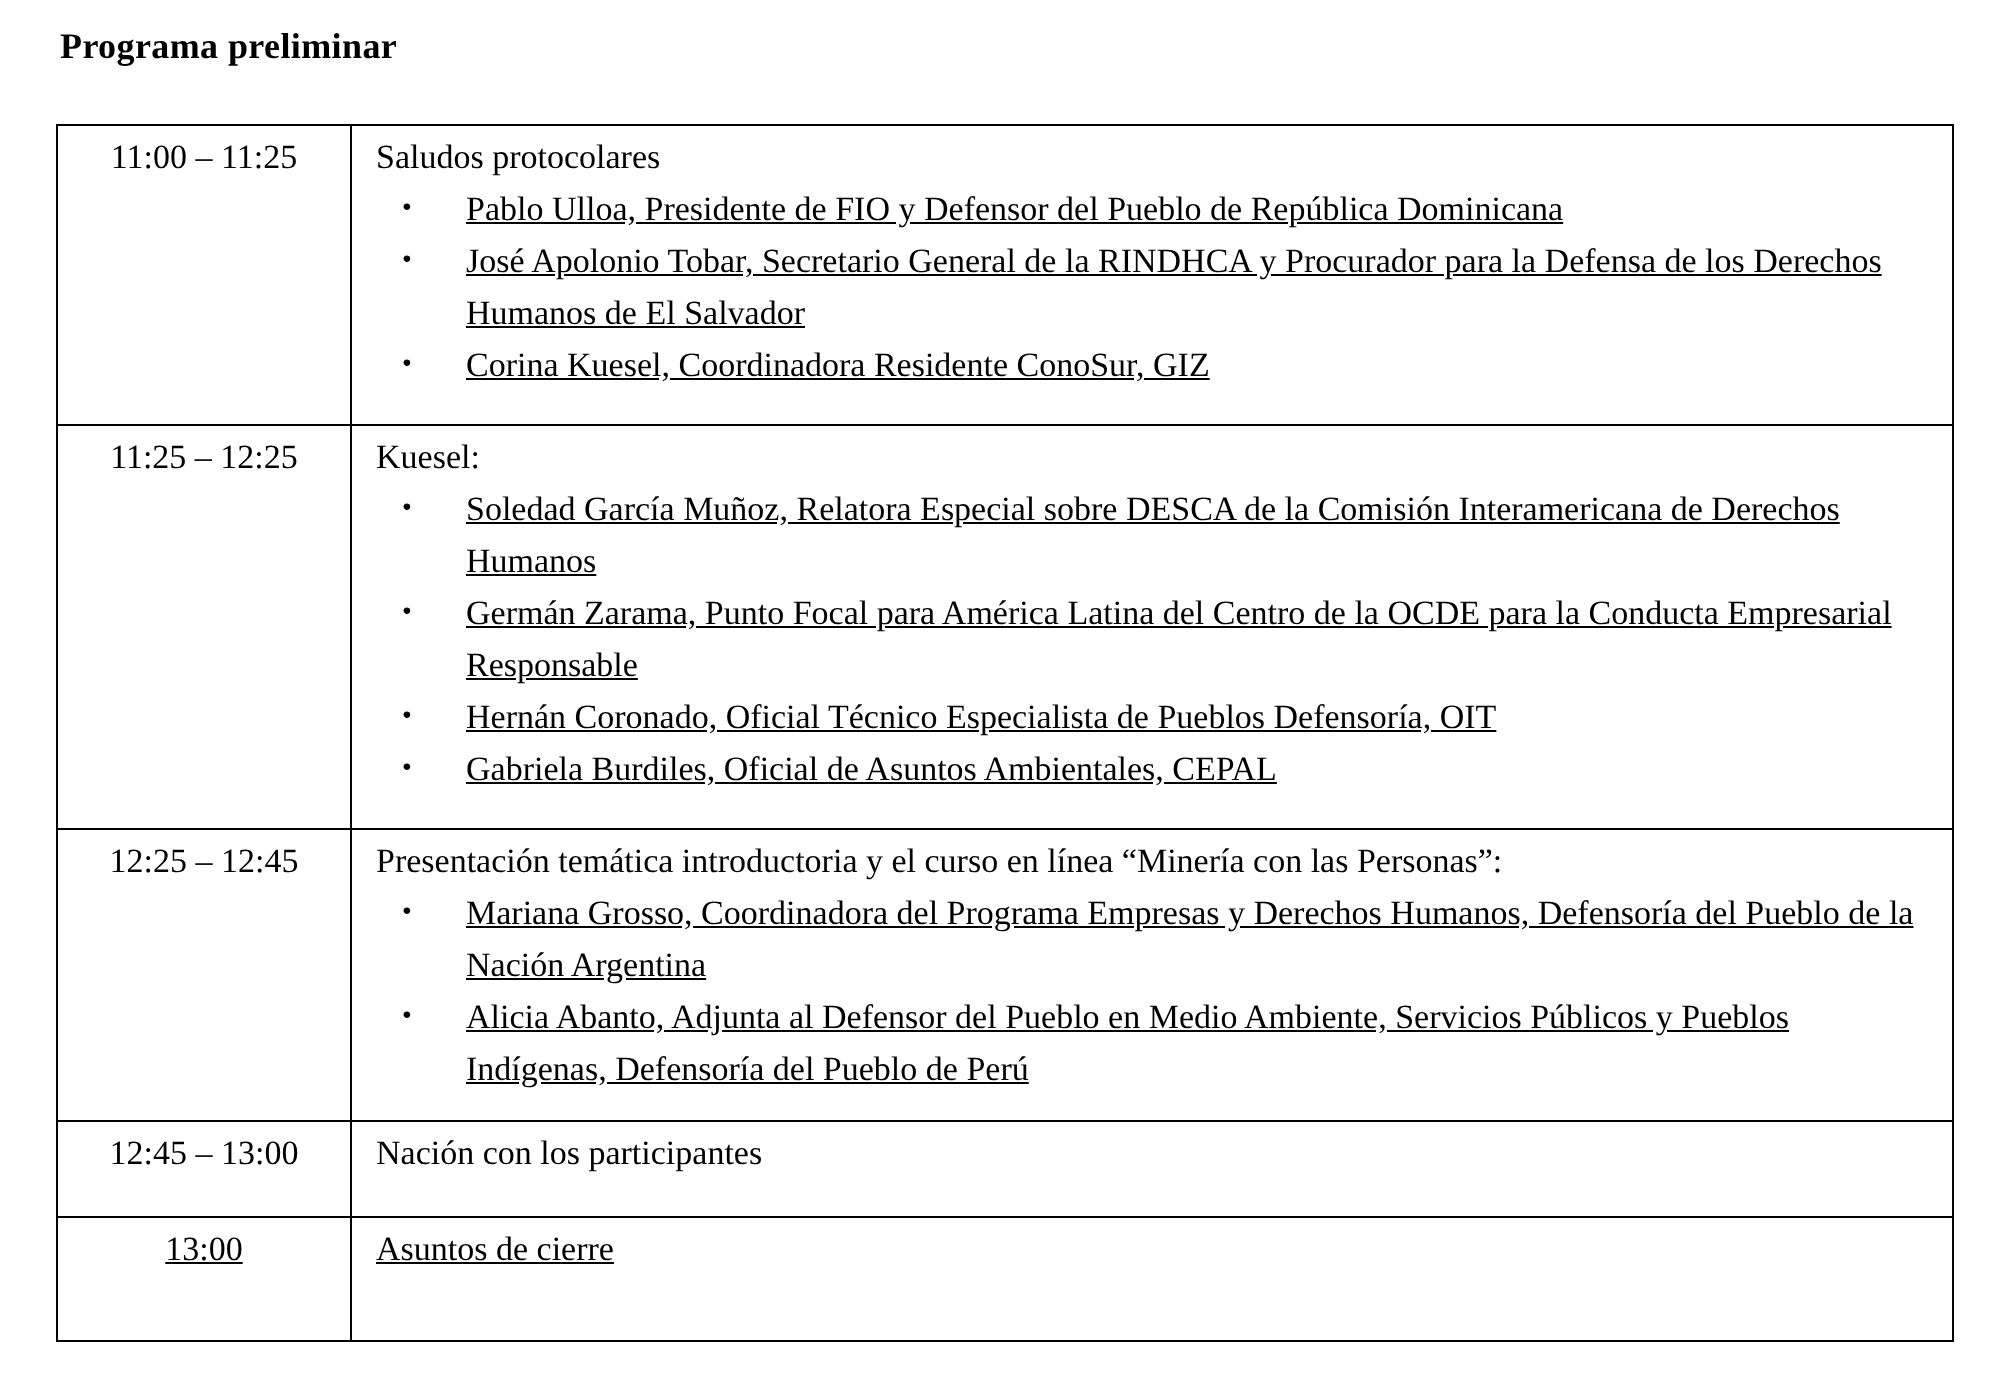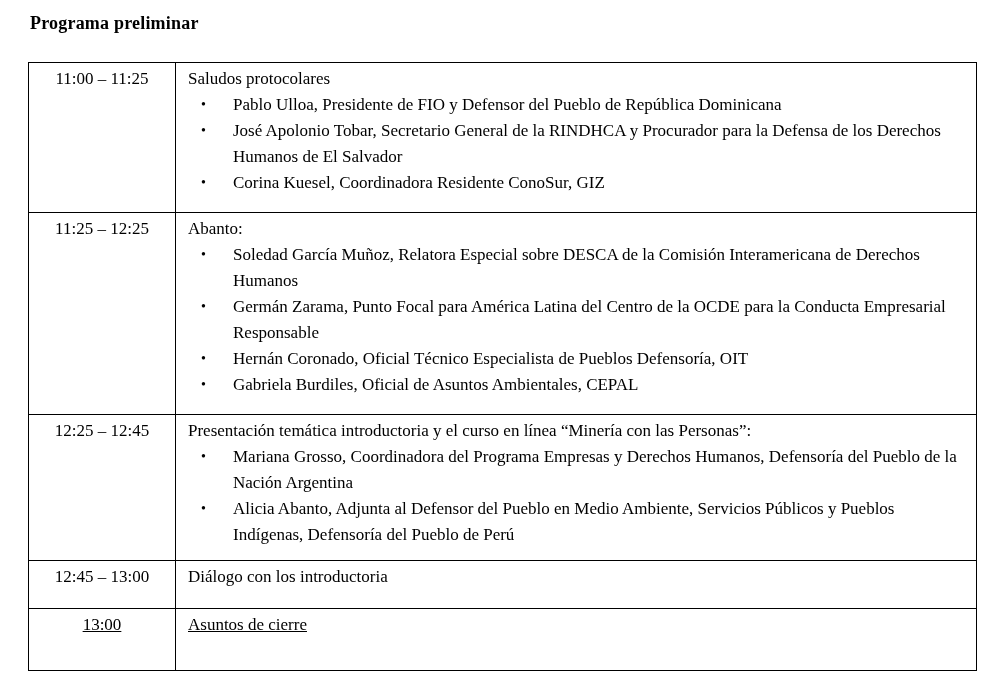--- a/index.html
+++ b/index.html
@@ -54,20 +54,21 @@
     display: flex;
     margin-left: 13px;
   }
   .bullet {
     flex: 0 0 32px;
     width: 32px;
     font-size: 14px;
   }
   .bullet-text {
     flex: 1 1 auto;
+    text-decoration: underline;
   }
   
   tbody tr:nth-child(1) { height: 150px; }
   tbody tr:nth-child(2) { height: 202px; }
   tbody tr:nth-child(3) { height: 146px; }
   tbody tr:nth-child(4) { height: 48px; }
   tbody tr:nth-child(5) { height: 62px; text-decoration: underline; }
 </style>
 </head>
 <body>
@@ -93,21 +94,21 @@
               <div class="bullet-item">
     <span class="bullet">•</span>
     <span class="bullet-text">Corina Kuesel, Coordinadora Residente ConoSur, GIZ</span>
   </div>
             </div>
     </td>
   </tr>
         <tr>
     <td class="time-cell">11:25 – 12:25</td>
     <td class="content-cell">
-      <div class="session-heading">Abanto:</div>
+      <div class="session-heading">Kuesel:</div>
       <div class="bullet-list">
               <div class="bullet-item">
     <span class="bullet">•</span>
     <span class="bullet-text">Soledad García Muñoz, Relatora Especial sobre DESCA de la Comisión Interamericana de Derechos Humanos</span>
   </div>
               <div class="bullet-item">
     <span class="bullet">•</span>
     <span class="bullet-text">Germán Zarama, Punto Focal para América Latina del Centro de la OCDE para la Conducta Empresarial Responsable</span>
   </div>
               <div class="bullet-item">
@@ -133,21 +134,21 @@
               <div class="bullet-item">
     <span class="bullet">•</span>
     <span class="bullet-text">Alicia Abanto, Adjunta al Defensor del Pueblo en Medio Ambiente, Servicios Públicos y Pueblos Indígenas, Defensoría del Pueblo de Perú</span>
   </div>
             </div>
     </td>
   </tr>
         <tr>
     <td class="time-cell">12:45 – 13:00</td>
     <td class="content-cell">
-      <div class="session-heading">Diálogo con los introductoria</div>
+      <div class="session-heading">Nación con los participantes</div>
       <div class="bullet-list"></div>
     </td>
   </tr>
         <tr>
     <td class="time-cell">13:00</td>
     <td class="content-cell">
       <div class="session-heading">Asuntos de cierre</div>
       <div class="bullet-list"></div>
     </td>
   </tr>

